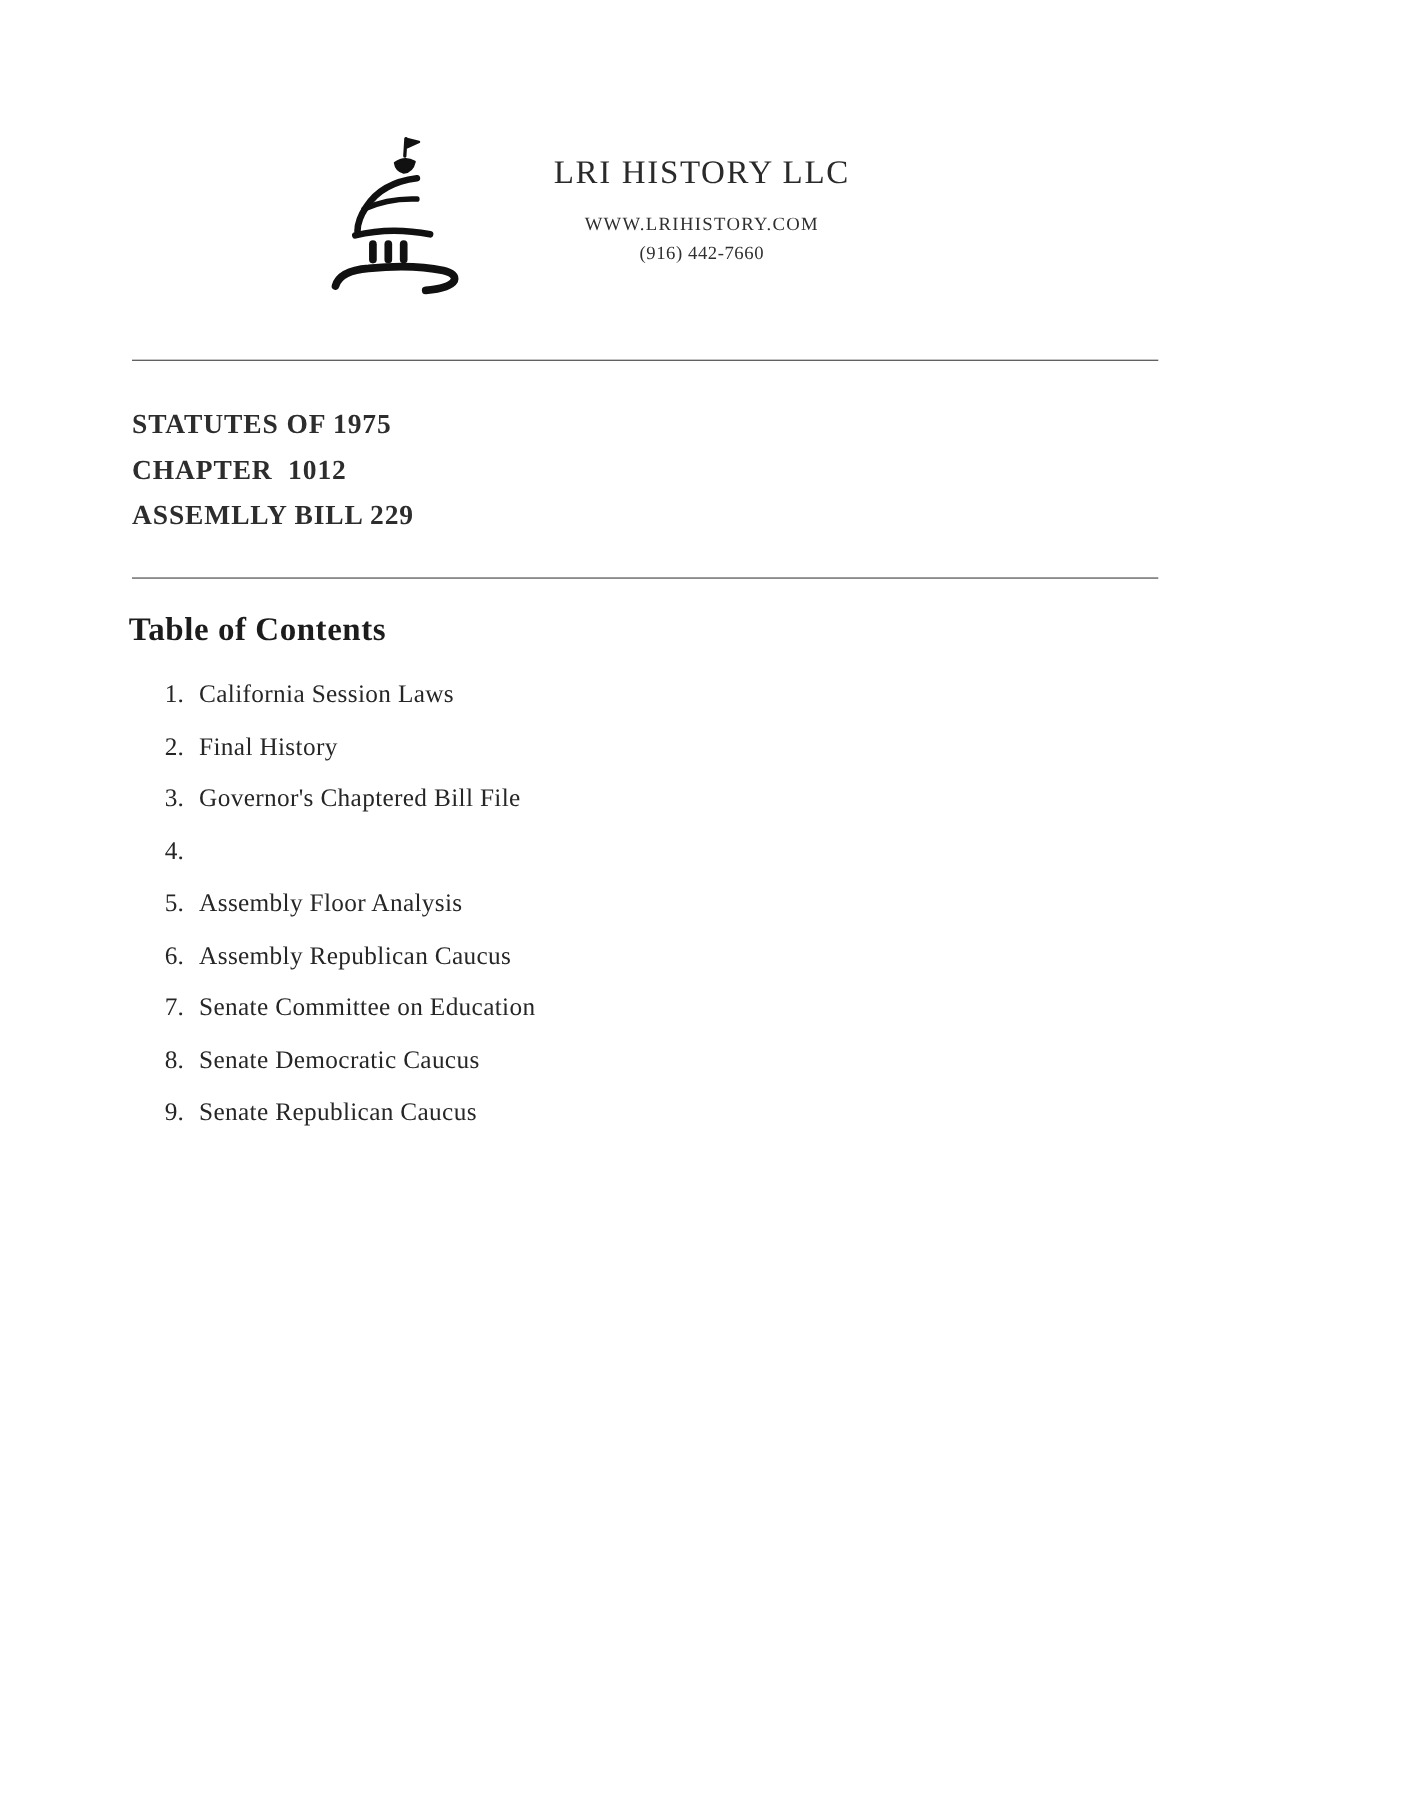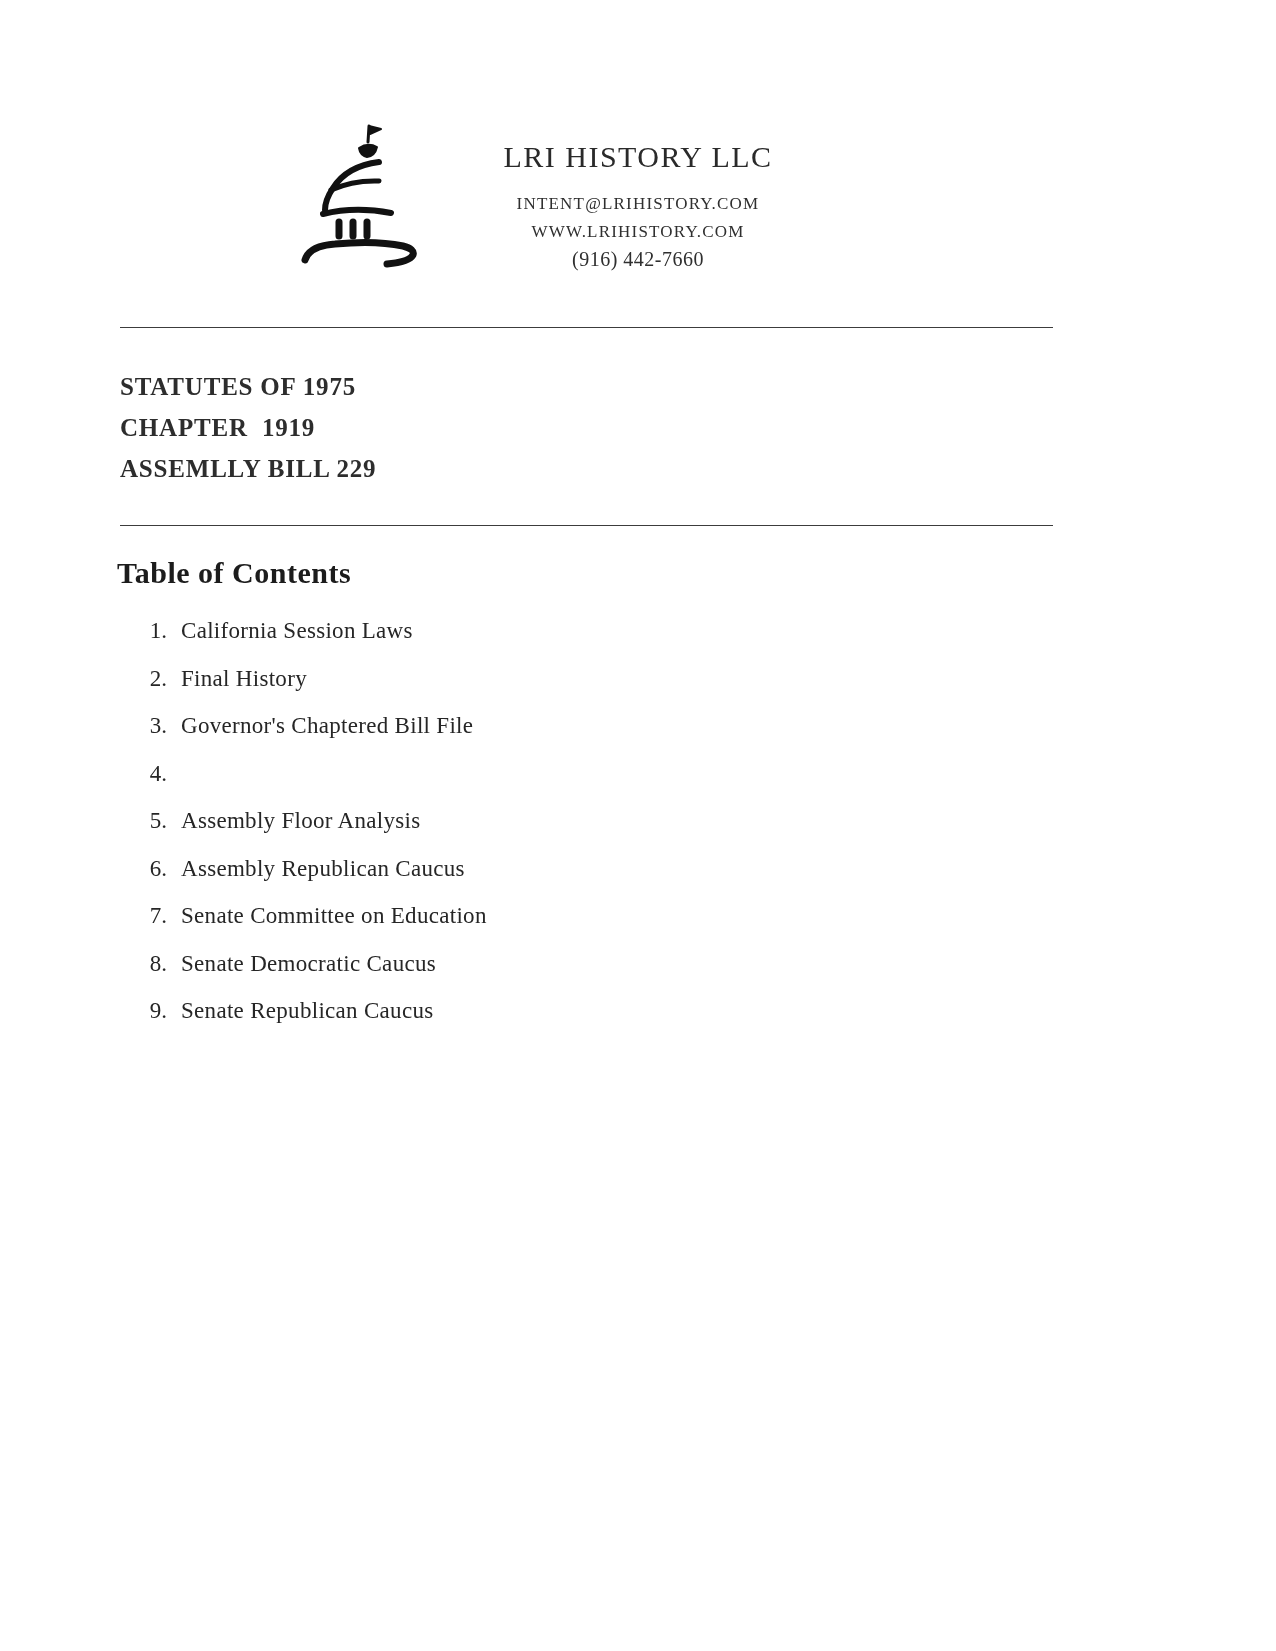--- a/index.html
+++ b/index.html
@@ -46,21 +46,21 @@
     margin-bottom: 16px;
     white-space: nowrap;
   }
   .org-contact {
     font-size: 17px;
     letter-spacing: 1.2px;
     color: #2f2f2f;
     line-height: 28px;
   }
   .org-phone {
-    font-size: 20px;
+    font-size: 17px;
     letter-spacing: 0.5px;
     color: #2f2f2f;
     margin-top: 2px;
   }
 
   
   .rule {
     position: absolute;
     left: 120px;
     width: 933px;
@@ -142,32 +142,31 @@
 
         <path d="M44 104 L44 118" stroke-width="7"></path>
         <path d="M58 104 L58 118" stroke-width="7"></path>
         <path d="M72 104 L72 118" stroke-width="7"></path>
 
         <path d="M10 142 Q14 128 40 126 Q80 122 108 128 Q120 131 118 137 Q114 144 92 146" stroke-width="7" fill="none"></path>
       </svg>
     </div>
     <div class="org-block">
       <div class="org-name">LRI HISTORY LLC</div>
-      <div class="org-contact">INTENT@LRIHISTORY.COM</div>
       <div class="org-contact">WWW.LRIHISTORY.COM</div>
       <div class="org-phone">(916) 442-7660</div>
     </div>
   </div>
 
   <hr class="rule rule-top">
   <hr class="rule rule-bottom">
 
   <div class="statute-block">
     <div class="statute-line">STATUTES OF 1975</div>
-    <div class="statute-line">CHAPTER  1919</div>
+    <div class="statute-line">CHAPTER  1012</div>
     <div class="statute-line">ASSEMLLY BILL 229</div>
   </div>
 
   <div class="toc-heading">Table of Contents</div>
 
   <div class="toc-list">
     <div class="toc-item">
       <span class="toc-num">1.</span>
       <span class="toc-label">California Session Laws</span>
     </div>

